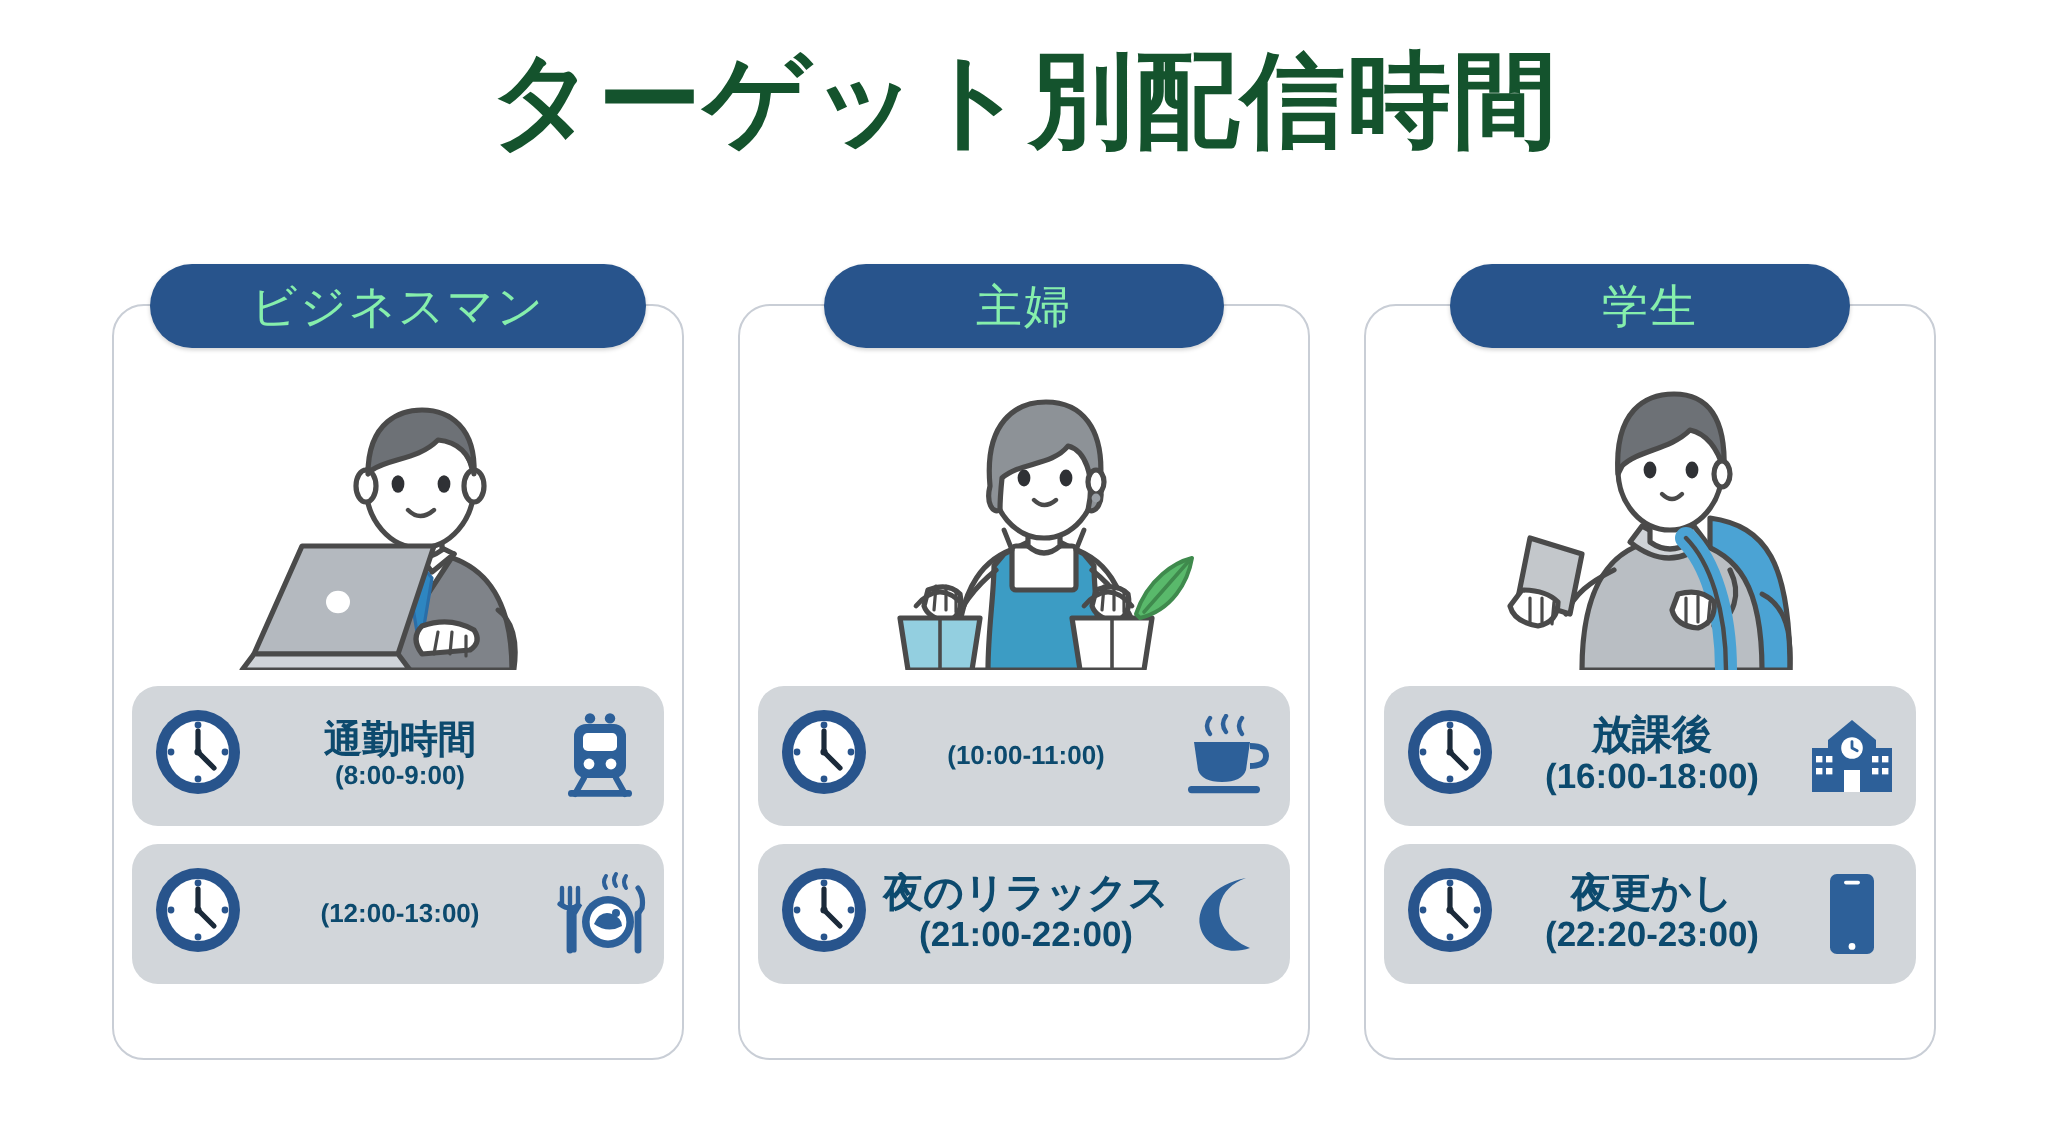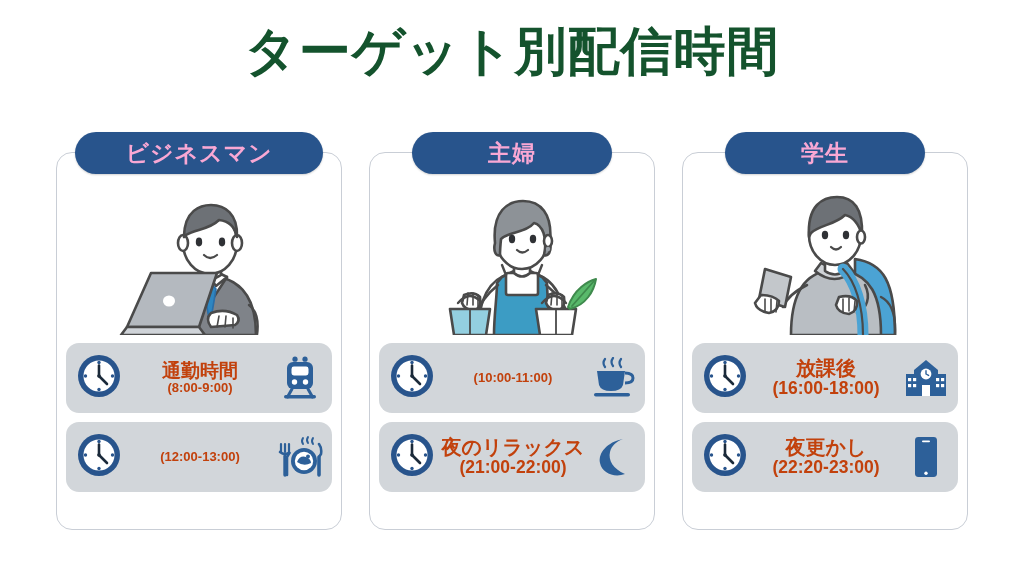--- a/index.html
+++ b/index.html
@@ -47,23 +47,23 @@
   
   .pill {
     position: absolute;
     top: -21px; left: 50%;
     transform: translateX(-50%);
     min-width: 200px;
     height: 42px;
     padding: 0 26px;
     background: #28548c;
     border-radius: 21px;
-    color: #f9a8d4;
+    color: #86efac;
     font-size: 23px;
-    font-weight: bold;
+    font-weight: normal;
     letter-spacing: 1px;
     display: flex;
     align-items: center;
     justify-content: center;
     white-space: nowrap;
     box-shadow: 0 1px 2px rgba(0,0,0,0.18);
   }
   .pill.wide { min-width: 248px; }
 
   
@@ -90,21 +90,21 @@
     border-radius: 13px;
     display: flex;
     align-items: center;
     padding: 0 9px;
     gap: 4px;
   }
   .card .clock { flex: 0 0 auto; }
   .card .txt {
     flex: 1 1 auto;
     text-align: center;
-    color: #c2410c;
+    color: #0c4a6e;
     line-height: 1.12;
     overflow: hidden;
   }
   .card .txt .lbl {
     font-size: 19px; font-weight: bold;
     white-space: nowrap;
   }
   .card .txt .rng {
     font-size: 13px; font-weight: bold;
     white-space: nowrap;

